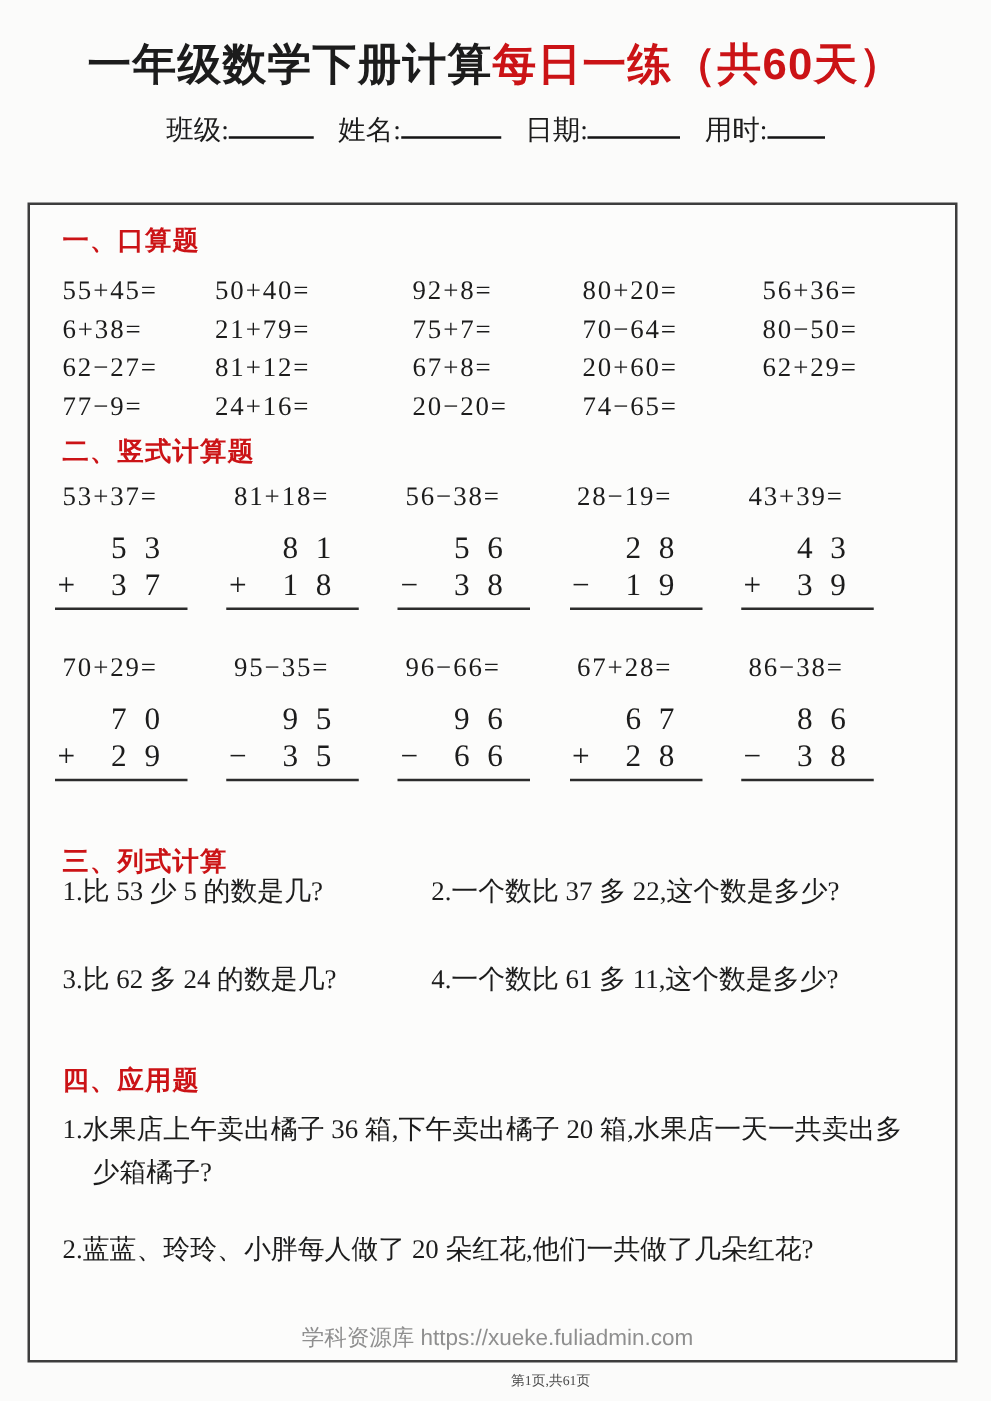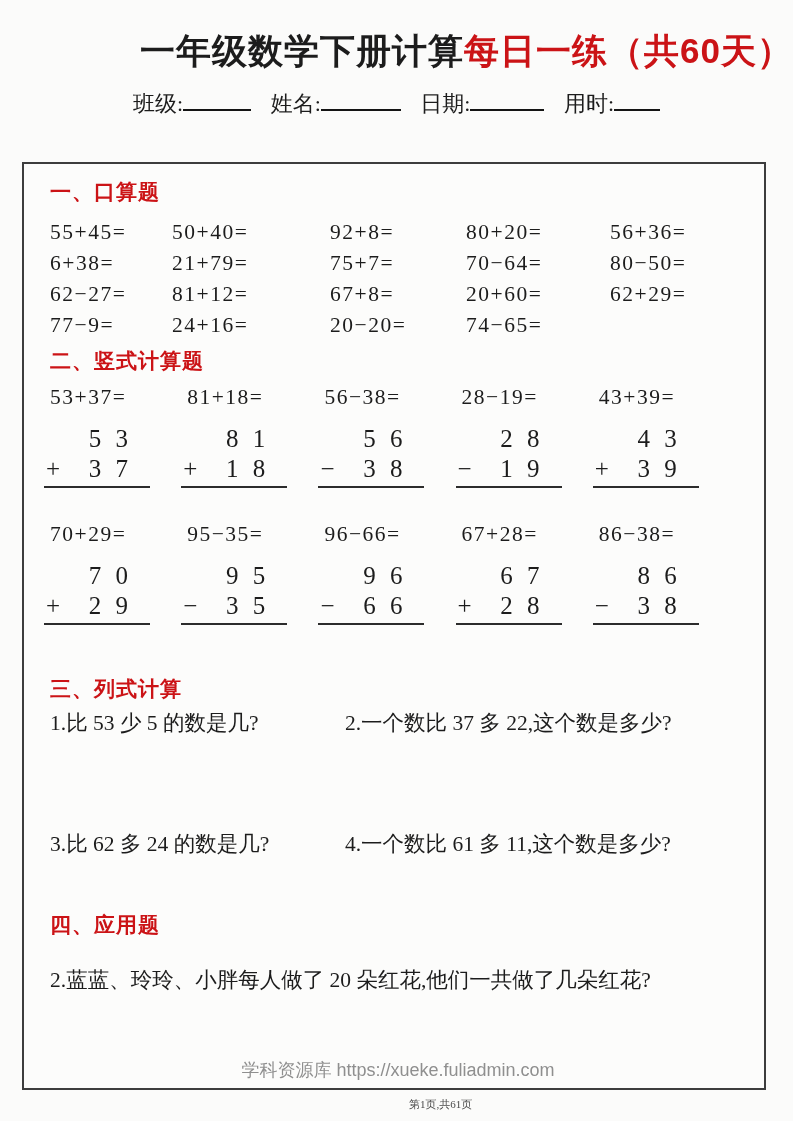--- a/index.html
+++ b/index.html
@@ -6,21 +6,21 @@
   html, body { margin: 0; padding: 0; }
   body {
     width: 793px; height: 1121px; position: relative;
     background: #fbfbfa; color: #1c1c1c;
     font-family: "Liberation Serif", "DejaVu Serif", serif;
     overflow: hidden;
   }
 
   
   .title {
-    text-align: right; padding-top: 28px;
+    text-align: center; padding-top: 28px;
     font-size: 35px; font-weight: bold; letter-spacing: 1px;
     font-family: "Liberation Sans", "DejaVu Sans", sans-serif;
     white-space: nowrap;
   }
   .title .red { color: #cb1316; }
 
   .fields {
     text-align: center; margin-top: 14px;
     font-size: 22px; font-weight: normal; white-space: nowrap;
   }
@@ -68,22 +68,22 @@
     display: flex; justify-content: space-between;
     border-bottom: 2px solid #2c2c2c;
     padding-bottom: 3px; line-height: 29px; white-space: nowrap;
   }
   .vop { padding-left: 2px; }
   .vdigits { padding-right: 22px; word-spacing: 8px; }
 
   
   .sec3-heading { margin-top: 52px; }
   .expr-grid {
-    display: grid; grid-template-columns: 43% 57%; row-gap: 96px;
-    margin-top: 10px; font-size: 21.5px; line-height: 25px;
+    display: grid; grid-template-columns: 43% 57%; row-gap: 45px;
+    font-size: 21.5px; line-height: 25px;
   }
 
   
   .sec4-heading { margin-top: 56px; }
   .app-p {
     font-size: 21.5px; line-height: 35px;
     margin: 10px 0 0; padding-left: 24px; text-indent: -24px;
   }
   .app-p.p2 { margin-top: 26px; }
 
@@ -247,18 +247,19 @@
 
   <div class="sec-heading sec3-heading">三、列式计算</div>
   <div class="expr-grid">
     <div>1.比 53 少 5 的数是几?</div>
     <div>2.一个数比 37 多 22,这个数是多少?</div>
     <div>3.比 62 多 24 的数是几?</div>
     <div>4.一个数比 61 多 11,这个数是多少?</div>
   </div>
 
   <div class="sec-heading sec4-heading">四、应用题</div>
+  <p class="app-p">1.水果店上午卖出橘子 36 箱,下午卖出橘子 20 箱,水果店一天一共卖出多少箱橘子?</p>
   <p class="app-p p2">2.蓝蓝、玲玲、小胖每人做了 20 朵红花,他们一共做了几朵红花?</p>
 
   <div class="source">学科资源库 https://xueke.fuliadmin.com</div>
 </div>
 
 <div class="pageinfo">第1页,共61页</div>
 
 </body></html>

